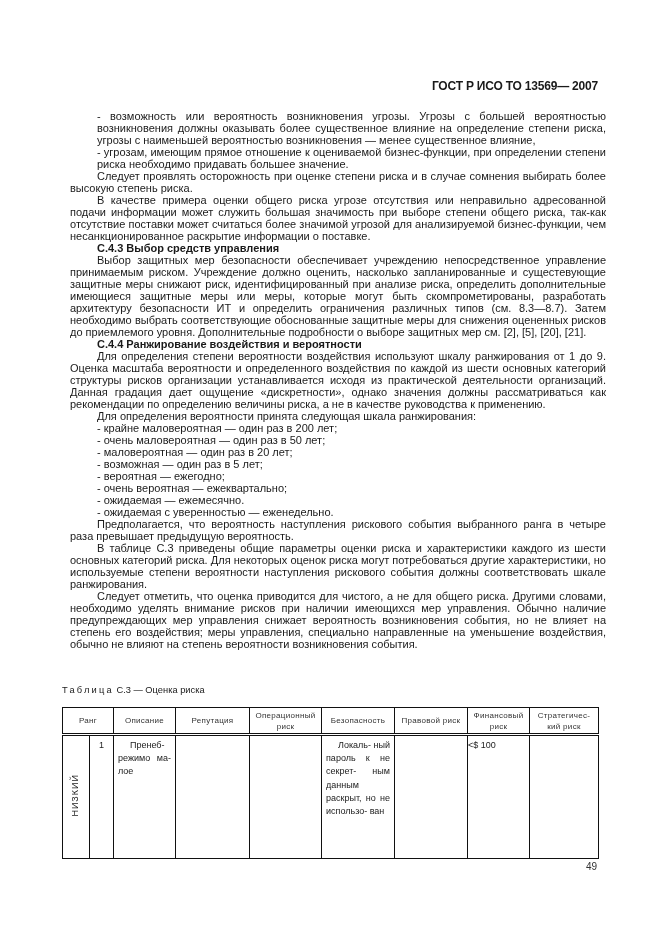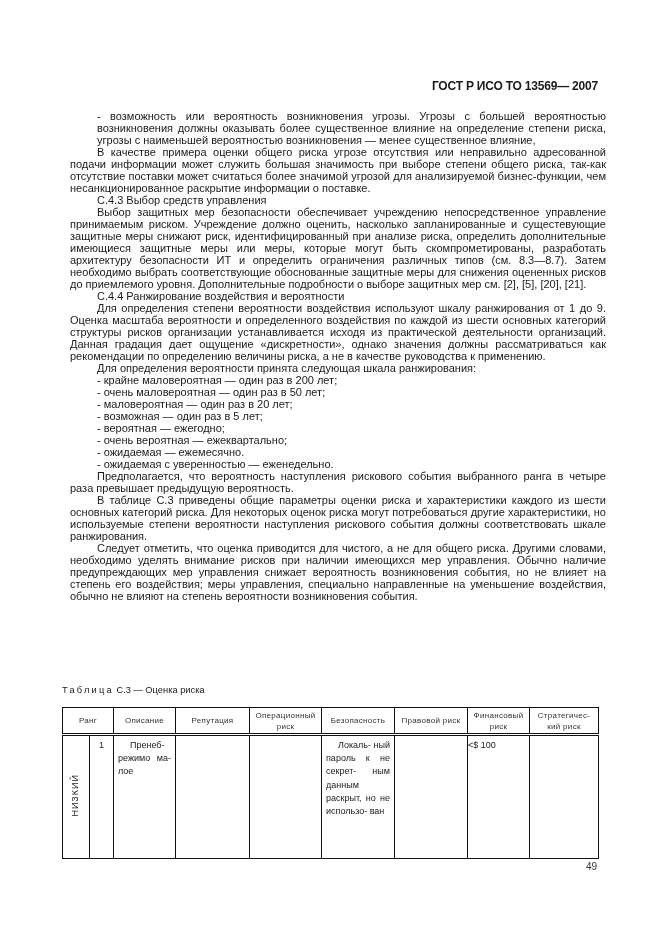--- a/index.html
+++ b/index.html
@@ -2,39 +2,41 @@
 <html><head>
 <meta charset="utf-8">
 <style>
   html, body { margin: 0; padding: 0; background: #ffffff; }
   body { width: 661px; height: 936px; position: relative; overflow: hidden;
          font-family: "Liberation Sans", sans-serif; color: #1a1a1a; }
   .header { position: absolute; top: 79px; right: 63px; font-weight: bold; font-size: 12px; letter-spacing: -0.2px; margin-left: 13px; }
   .body-text { position: absolute; left: 70px; top: 110px; width: 536px; font-size: 11px; line-height: 12px; }
   .body-text p { margin: 0; text-align: justify; text-indent: 27px; }
   .body-text p.item { text-indent: 0; padding-left: 27px; }
-  .body-text p.head { font-weight: normal; text-indent: 27px; }
+  .body-text p.head { font-weight: bold; text-indent: 27px; }
   .caption { position: absolute; left: 62px; top: 685px; font-size: 9.3px; }
   .caption .spaced { letter-spacing: 2.2px; }
   table.risk { position: absolute; left: 62px; top: 707px; border-collapse: collapse; font-size: 8px; color: #333; }
   table.risk th, table.risk td { border: 1px solid #111; padding: 0; vertical-align: top; }
   table.risk th { font-weight: normal; height: 25px; vertical-align: middle; text-align: center; line-height: 11px; letter-spacing: 0.3px; }
   table.risk thead tr th { border-bottom: 3px double #111; }
   table.risk td { height: 119px; font-size: 9px; line-height: 13.2px; color: #222; }
   .vert { writing-mode: vertical-rl; transform: rotate(180deg); display: inline-block; letter-spacing: 1px; font-size: 9px; }
   .cell-pad { padding: 3px 4px 0 4px; text-align: justify; }
   .page-num { position: absolute; top: 861px; left: 586px; font-size: 10px; color: #333; }
 </style>
 </head>
 <body>
 
 <div class="header">ГОСТ Р ИСО ТО 13569— 2007</div>
 
 <div class="body-text" id="body-text">
     <p class="item">- возможность или вероятность возникновения угрозы. Угрозы с большей вероятностью возникновения должны оказывать более существенное влияние на определение степени риска, угрозы с наименьшей вероятностью возникновения — менее существенное влияние,</p>
+    <p class="item">- угрозам, имеющим прямое отношение к оцениваемой бизнес-функции, при определении степени риска необходимо придавать большее значение.</p>
+    <p class="para">Следует проявлять осторожность при оценке степени риска и в случае сомнения выбирать более высокую степень риска.</p>
     <p class="para">В качестве примера оценки общего риска угрозе отсутствия или неправильно адресованной подачи информации может служить большая значимость при выборе степени общего риска, так-как отсутствие поставки может считаться более значимой угрозой для анализируемой бизнес-функции, чем несанкционированное раскрытие информации о поставке.</p>
     <p class="head">С.4.3 Выбор средств управления</p>
     <p class="para">Выбор защитных мер безопасности обеспечивает учреждению непосредственное управление принимаемым риском. Учреждение должно оценить, насколько запланированные и сущестевующие защитные меры снижают риск, идентифицированный при анализе риска, определить дополнительные имеющиеся защитные меры или меры, которые могут быть скомпрометированы, разработать архитектуру безопасности ИТ и определить ограничения различных типов (см. 8.3—8.7). Затем необходимо выбрать соответствующие обоснованные защитные меры для снижения оцененных рисков до приемлемого уровня. Дополнительные подробности о выборе защитных мер см. [2], [5], [20], [21].</p>
     <p class="head">С.4.4 Ранжирование воздействия и вероятности</p>
     <p class="para">Для определения степени вероятности воздействия используют шкалу ранжирования от 1 до 9. Оценка масштаба вероятности и определенного воздействия по каждой из шести основных категорий структуры рисков организации устанавливается исходя из практической деятельности организаций. Данная градация дает ощущение «дискретности», однако значения должны рассматриваться как рекомендации по определению величины риска, а не в качестве руководства к применению.</p>
     <p class="para">Для определения вероятности принята следующая шкала ранжирования:</p>
     <p class="item">- крайне маловероятная — один раз в 200 лет;</p>
     <p class="item">- очень маловероятная — один раз в 50 лет;</p>
     <p class="item">- маловероятная — один раз в 20 лет;</p>
     <p class="item">- возможная — один раз в 5 лет;</p>

